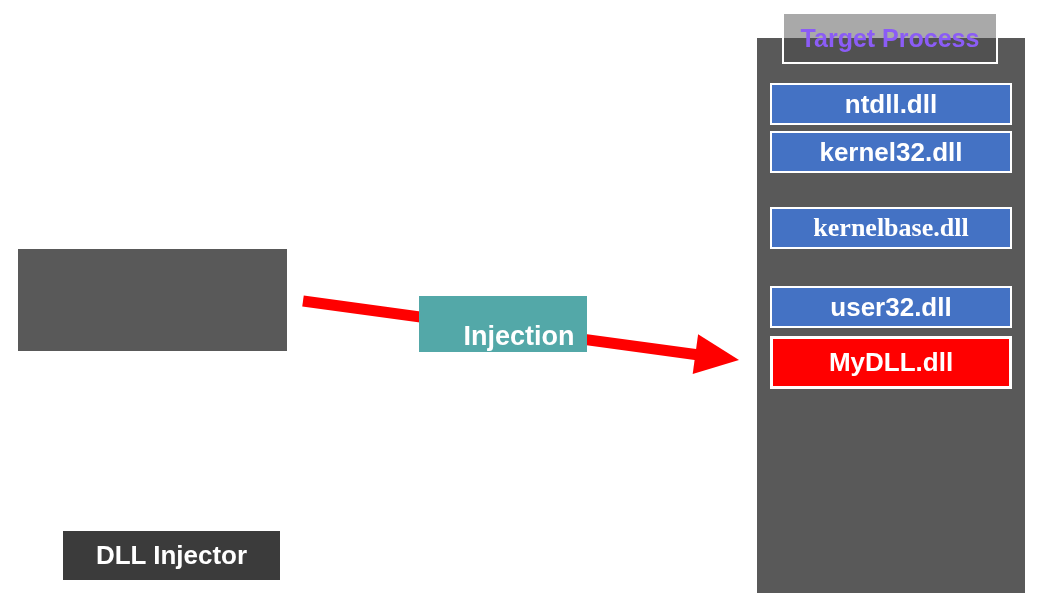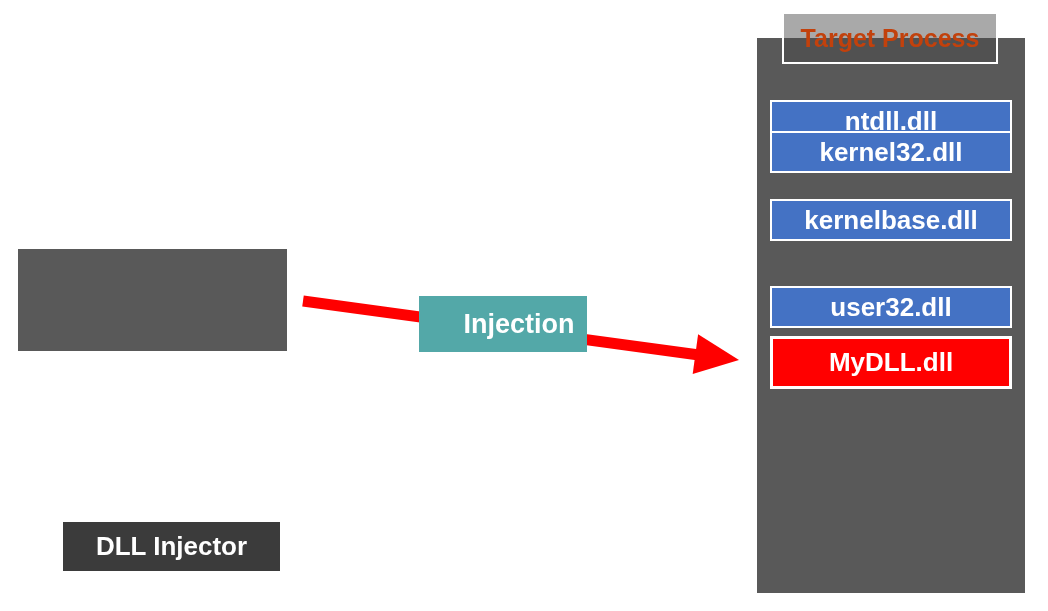--- a/index.html
+++ b/index.html
@@ -23,42 +23,42 @@
     position:relative;width:1048px;height:611px;
     background:var(--canvas-bg);
   }
 
   
   .injector-outer{
     position:absolute;left:18px;top:249px;width:269px;height:102px;
     background:var(--process-gray);
   }
   .injector-inner{
-    position:absolute;left:43px;top:271px;width:221px;height:53px;
+    position:absolute;left:43px;top:280px;width:221px;height:53px;
     background:var(--injector-fill);
     border:2px solid var(--border-white);
     display:flex;align-items:center;justify-content:center;
   }
   .injector-inner .label{
     color:#fff;font-weight:700;font-size:26px;letter-spacing:0px;
   }
 
   
   .arrow-svg{
     position:absolute;left:0;top:0;width:1048px;height:611px;
     pointer-events:none;z-index:2;
   }
   .arrow-shaft{stroke:var(--arrow-red);stroke-width:11;fill:none;}
   .arrow-head{fill:var(--arrow-red);stroke:none;}
 
   
   .injection-label{
     position:absolute;left:419px;top:296px;width:168px;height:56px;
     background:var(--injection-teal);
-    display:flex;align-items:center;justify-content:center;
+    display:flex;align-items:flex-end;justify-content:center;
     z-index:3;
     padding-left:32px;
   }
   .injection-label .label{
     color:#fff;font-weight:700;font-size:27px;
   }
 
   
   .process-box{
     position:absolute;left:757px;top:38px;width:268px;height:555px;
@@ -66,35 +66,35 @@
     z-index:1;
   }
   .process-header{
     position:absolute;left:782px;top:12px;width:216px;height:52px;
     background:var(--header-overlay);
     border:2px solid var(--border-white);
     display:flex;align-items:center;justify-content:center;
     z-index:4;
   }
   .process-header .label{
-    color:#c2410c;font-weight:700;font-size:25px;white-space:nowrap;
+    color:#8b5cf6;font-weight:700;font-size:25px;white-space:nowrap;
   }
 
   .module-box{
     position:absolute;left:13px;width:242px;height:42px;
     background:var(--module-blue);
     border:2px solid var(--border-white);
     display:flex;align-items:center;justify-content:center;
   }
   .module-box .label{
     color:#fff;font-weight:700;font-size:26px;white-space:nowrap;
   }
-  .module-ntdll{top:62px;}
+  .module-ntdll{top:45px;}
   .module-kernel32{top:93px;}
-  .module-kernelbase{top:161px;}
+  .module-kernelbase{top:169px;font-family:Liberation Serif, serif;}
   .module-user32{top:232px;margin-top:16px;}
   .module-mydll{
     top:298px;height:53px;
     background:var(--injected-red);
     border:3px solid var(--border-white);
   }
 </style>
 </head>
 <body>
 

